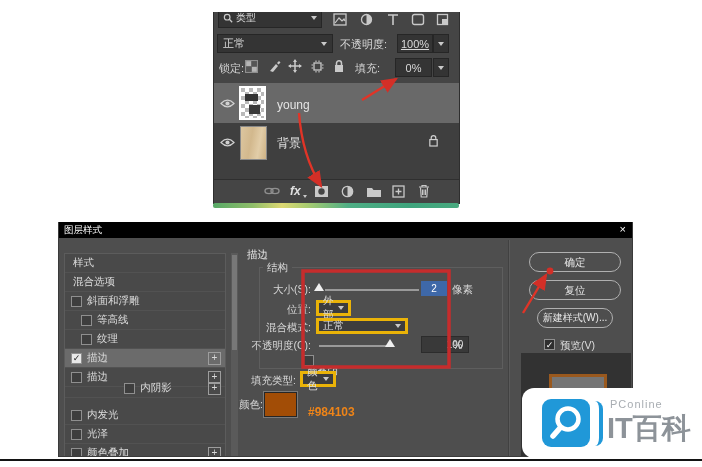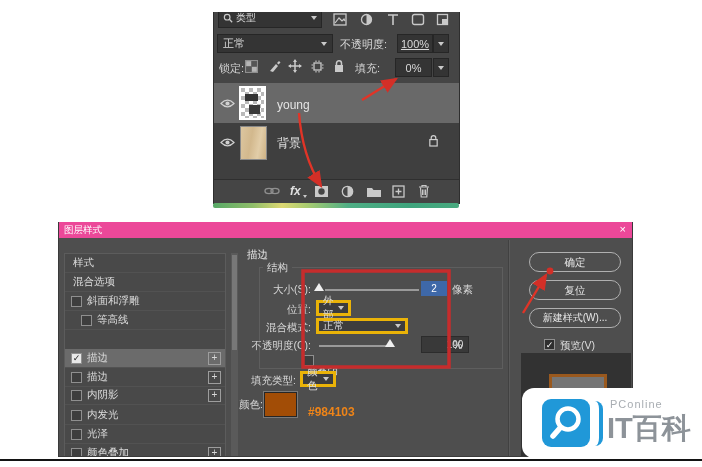--- a/index.html
+++ b/index.html
@@ -19,21 +19,21 @@
   .blob1{position:absolute;left:4px;top:6px;width:13px;height:7px;background:#333;}
   .blob2{position:absolute;left:8px;top:17px;width:11px;height:9px;background:#3a3a3a;}
   .thumb-bg{position:absolute;left:26px;top:114px;width:25px;height:32px;border:1px solid #8a8a8a;
     background:linear-gradient(100deg,#dcc6a0 0%,#d2b88d 40%,#e2cda8 70%,#cdb184 100%);}
   
   .strip{position:absolute;left:213px;top:203px;width:246px;height:5px;border-radius:2px;
     background:linear-gradient(90deg,#58a968 0%,#8ebd69 16%,#ddd873 28%,#aacc70 38%,#4fae85 55%,#3fa47d 80%,#49a97f 100%);}
   
   .dlg{position:absolute;left:58px;top:222px;width:573px;height:234px;background:#4e4e4e;
        border:1px solid #3a3a3a;border-top:none;overflow:hidden;color:#dcdcdc;font-size:10.5px;}
-  .titlebar{position:absolute;left:0;top:0;width:100%;height:16px;background:#ec4899;color:#fff;}
+  .titlebar{position:absolute;left:0;top:0;width:100%;height:16px;background:#000000;color:#fff;}
   .titlebar .t{position:absolute;left:5px;top:2px;font-size:9.5px;}
   .titlebar .x{position:absolute;right:6px;top:1px;font-size:11px;cursor:default;}
   .sb{position:absolute;left:5px;top:31px;width:162px;height:210px;background:#494949;
       border:1px solid #5c5c5c;box-sizing:border-box;}
   .sbi{position:absolute;left:0;width:100%;height:19px;border-bottom:1px solid #525252;
        box-sizing:border-box;display:flex;align-items:center;}
   .sbi.sel{background:#6b6b6b;}
   .cbx{width:9px;height:9px;border:1px solid #8f8f8f;background:#3e3e3e;margin-right:5px;
        display:flex;align-items:center;justify-content:center;flex:none;}
   .cbx.on{background:#e9e9e9;color:#222;font-size:9px;line-height:8px;font-weight:bold;}
@@ -228,33 +228,37 @@
         <span style="margin-left:8px;">混合选项</span>
       </div>
       <div class="sbi" style="top:38px;">
         <span class="cbx" style="margin-left:6px;"></span>
         <span>斜面和浮雕</span>
       </div>
       <div class="sbi" style="top:57px;">
         <span class="cbx" style="margin-left:16px;"></span>
         <span>等高线</span>
       </div>
+      <div class="sbi" style="top:76px;">
+        <span class="cbx" style="margin-left:16px;"></span>
+        <span>纹理</span>
+      </div>
       <div class="sbi sel" style="top:95px;">
         <span class="cbx on" style="margin-left:6px;">
             <span>✓</span>
           </span>
         <span>描边</span>
         <span class="plusbox"><span>+</span></span>
       </div>
       <div class="sbi" style="top:114px;">
         <span class="cbx" style="margin-left:6px;"></span>
         <span>描边</span>
         <span class="plusbox"><span>+</span></span>
       </div>
-      <div class="sbi" style="top:132px;">
+      <div class="sbi" style="top:125px;justify-content:center;">
         <span class="cbx" style="margin-left:6px;"></span>
         <span>内阴影</span>
         <span class="plusbox"><span>+</span></span>
       </div>
       <div class="sbi" style="top:152px;">
         <span class="cbx" style="margin-left:6px;"></span>
         <span>内发光</span>
       </div>
       <div class="sbi" style="top:171px;">
         <span class="cbx" style="margin-left:6px;"></span>
@@ -316,21 +320,21 @@
     <span class="hex">#984103</span>
 
     <div class="vdiv"></div>
 
     <div class="pill" style="top:30px;">
       <span>确定</span>
     </div>
     <div class="pill" style="top:58px;">
       <span>复位</span>
     </div>
-    <div class="pill" style="top:86px;width:92px;font-size:10px;">
+    <div class="pill" style="top:86px;width:76px;font-size:10px;margin-left:8px;">
       <span>新建样式(W)...</span>
     </div>
     <span class="cbx on abs" style="left:485px;top:117px;background:#2f2f2f;color:#fff;">
       <span>✓</span>
     </span>
     <span class="abs" style="left:501px;top:117px;">预览(V)</span>
 
     <div class="pvbox">
       <div class="pvin"></div>
     </div>

